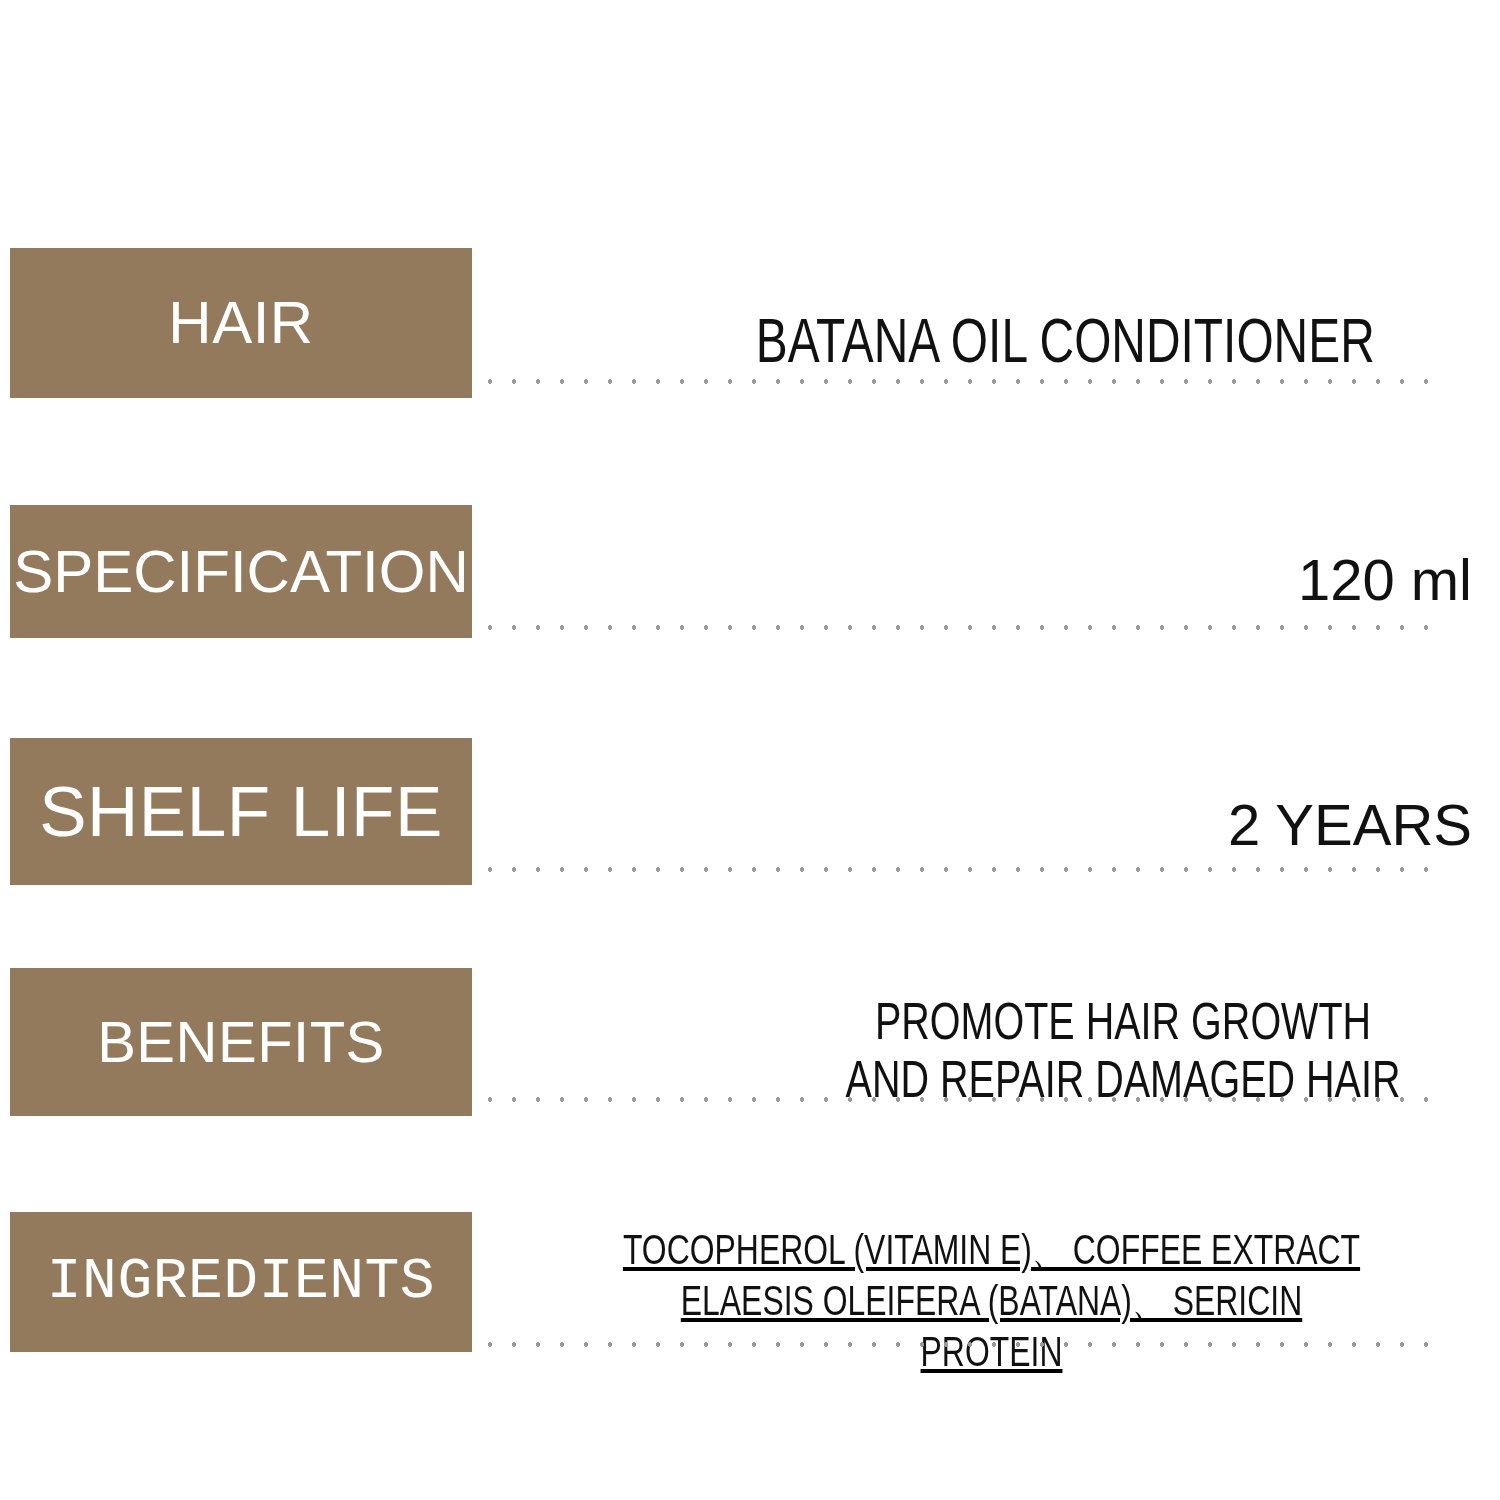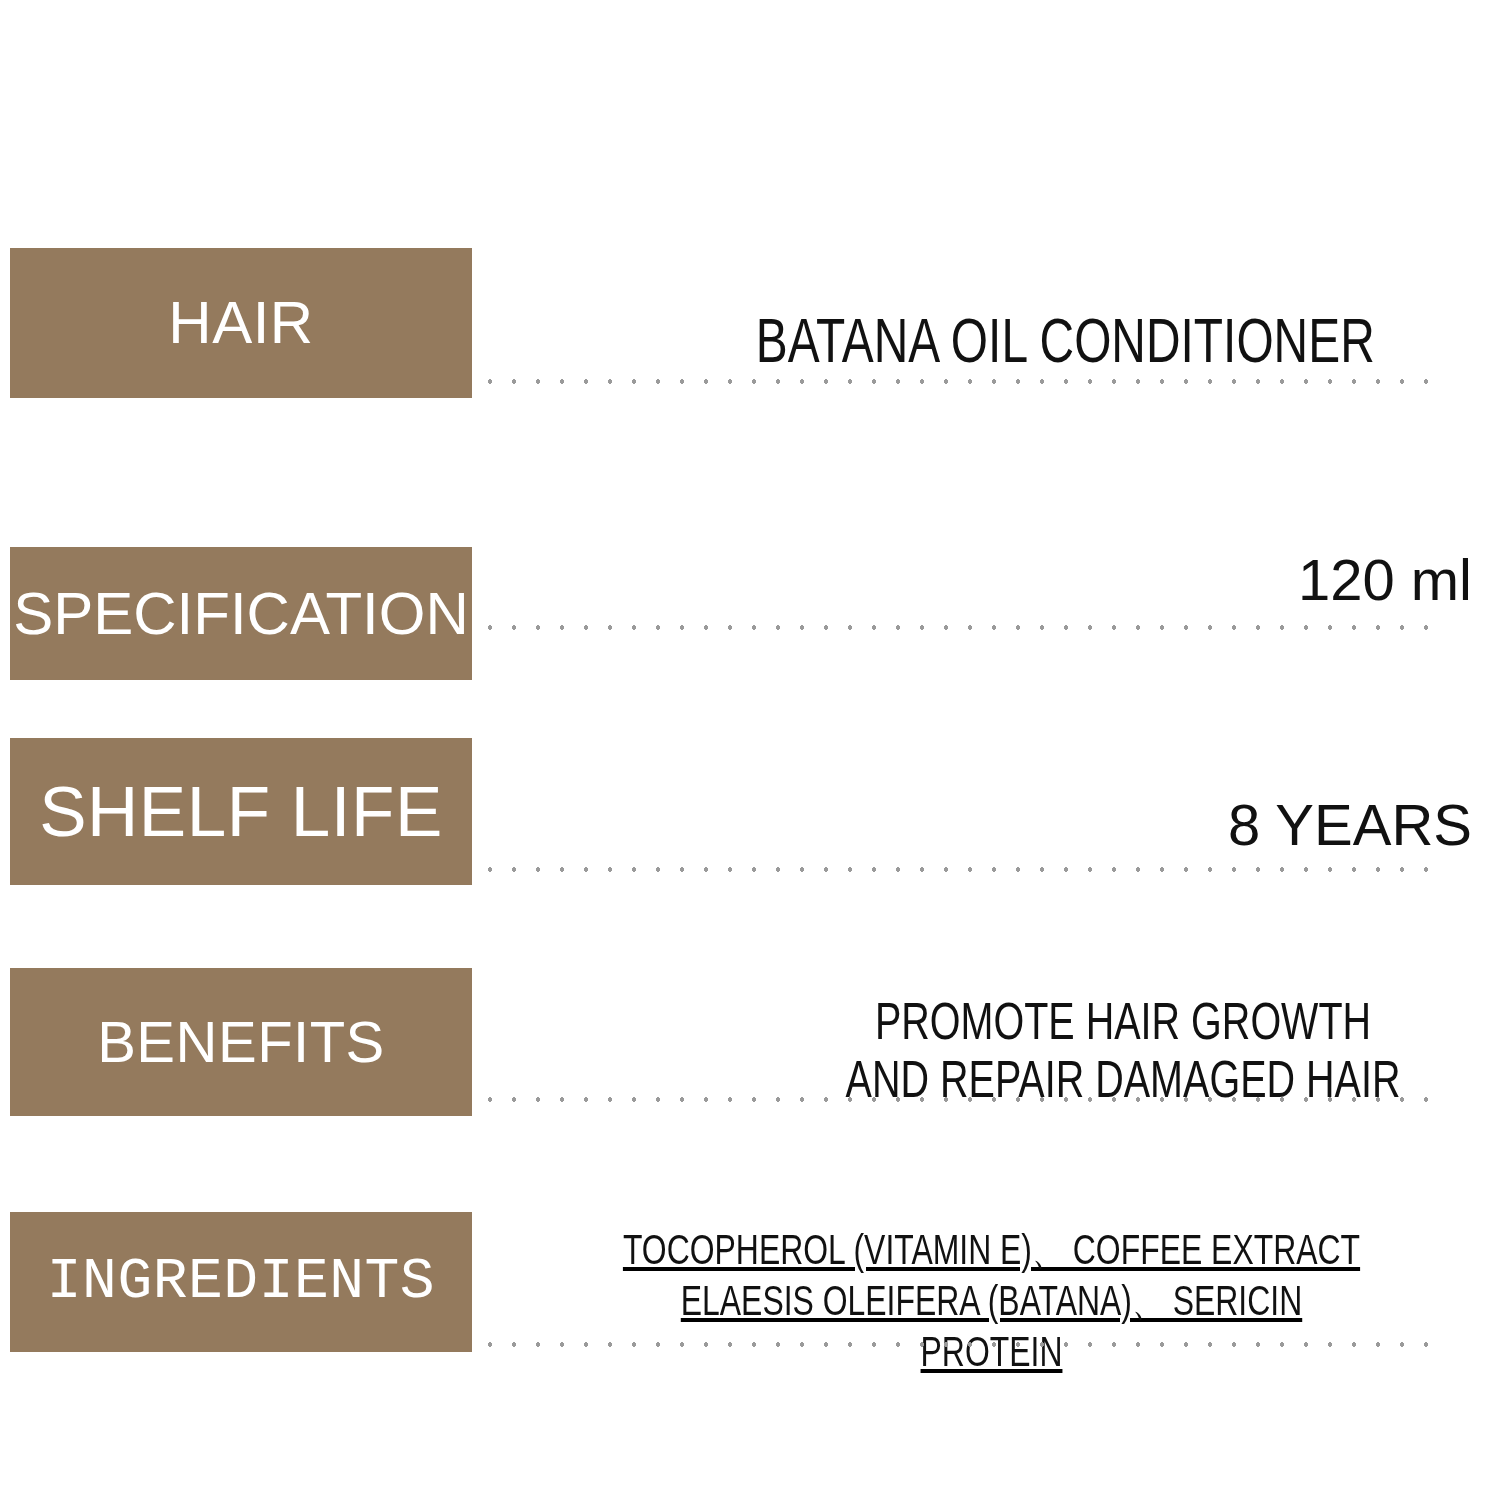--- a/index.html
+++ b/index.html
@@ -94,21 +94,21 @@
 
   
   
   #row-name .label-box  { top: 248px; height: 150px; }
   #row-name .label-text { font-size: 60px; }
   #row-name .value-cell { top: 290px; height: 100px; }
   #row-name .value-text { font-size: 63px; }
   #row-name .dotted-rule{ top: 378px; }
 
   
-  #row-spec .label-box  { top: 505px; height: 133px; margin-top: 42px; }
+  #row-spec .label-box  { top: 505px; height: 133px; }
   #row-spec .label-text { font-size: 60px; letter-spacing: 0; }
   #row-spec .value-cell { top: 530px; height: 100px; }
   #row-spec .value-text { font-size: 58px; }
   #row-spec .dotted-rule{ top: 624px; }
 
   
   #row-shelf .label-box  { top: 738px; height: 147px; }
   #row-shelf .label-text { font-size: 71px; }
   #row-shelf .value-cell { top: 775px; height: 100px; }
   #row-shelf .value-text { font-size: 58px; }
@@ -151,21 +151,21 @@
       <span class="value-text wide">120 ml</span>
     </div>
     <div class="dotted-rule"></div>
   </div>
 
   <div class="spec-row" id="row-shelf">
     <div class="label-box">
       <span class="label-text">SHELF LIFE</span>
     </div>
     <div class="value-cell">
-      <span class="value-text wide">8 YEARS</span>
+      <span class="value-text wide">2 YEARS</span>
     </div>
     <div class="dotted-rule"></div>
   </div>
 
   <div class="spec-row" id="row-benefits">
     <div class="label-box">
       <span class="label-text">BENEFITS</span>
     </div>
     <div class="value-cell">
       <span class="value-text narrow">PROMOTE HAIR GROWTH

